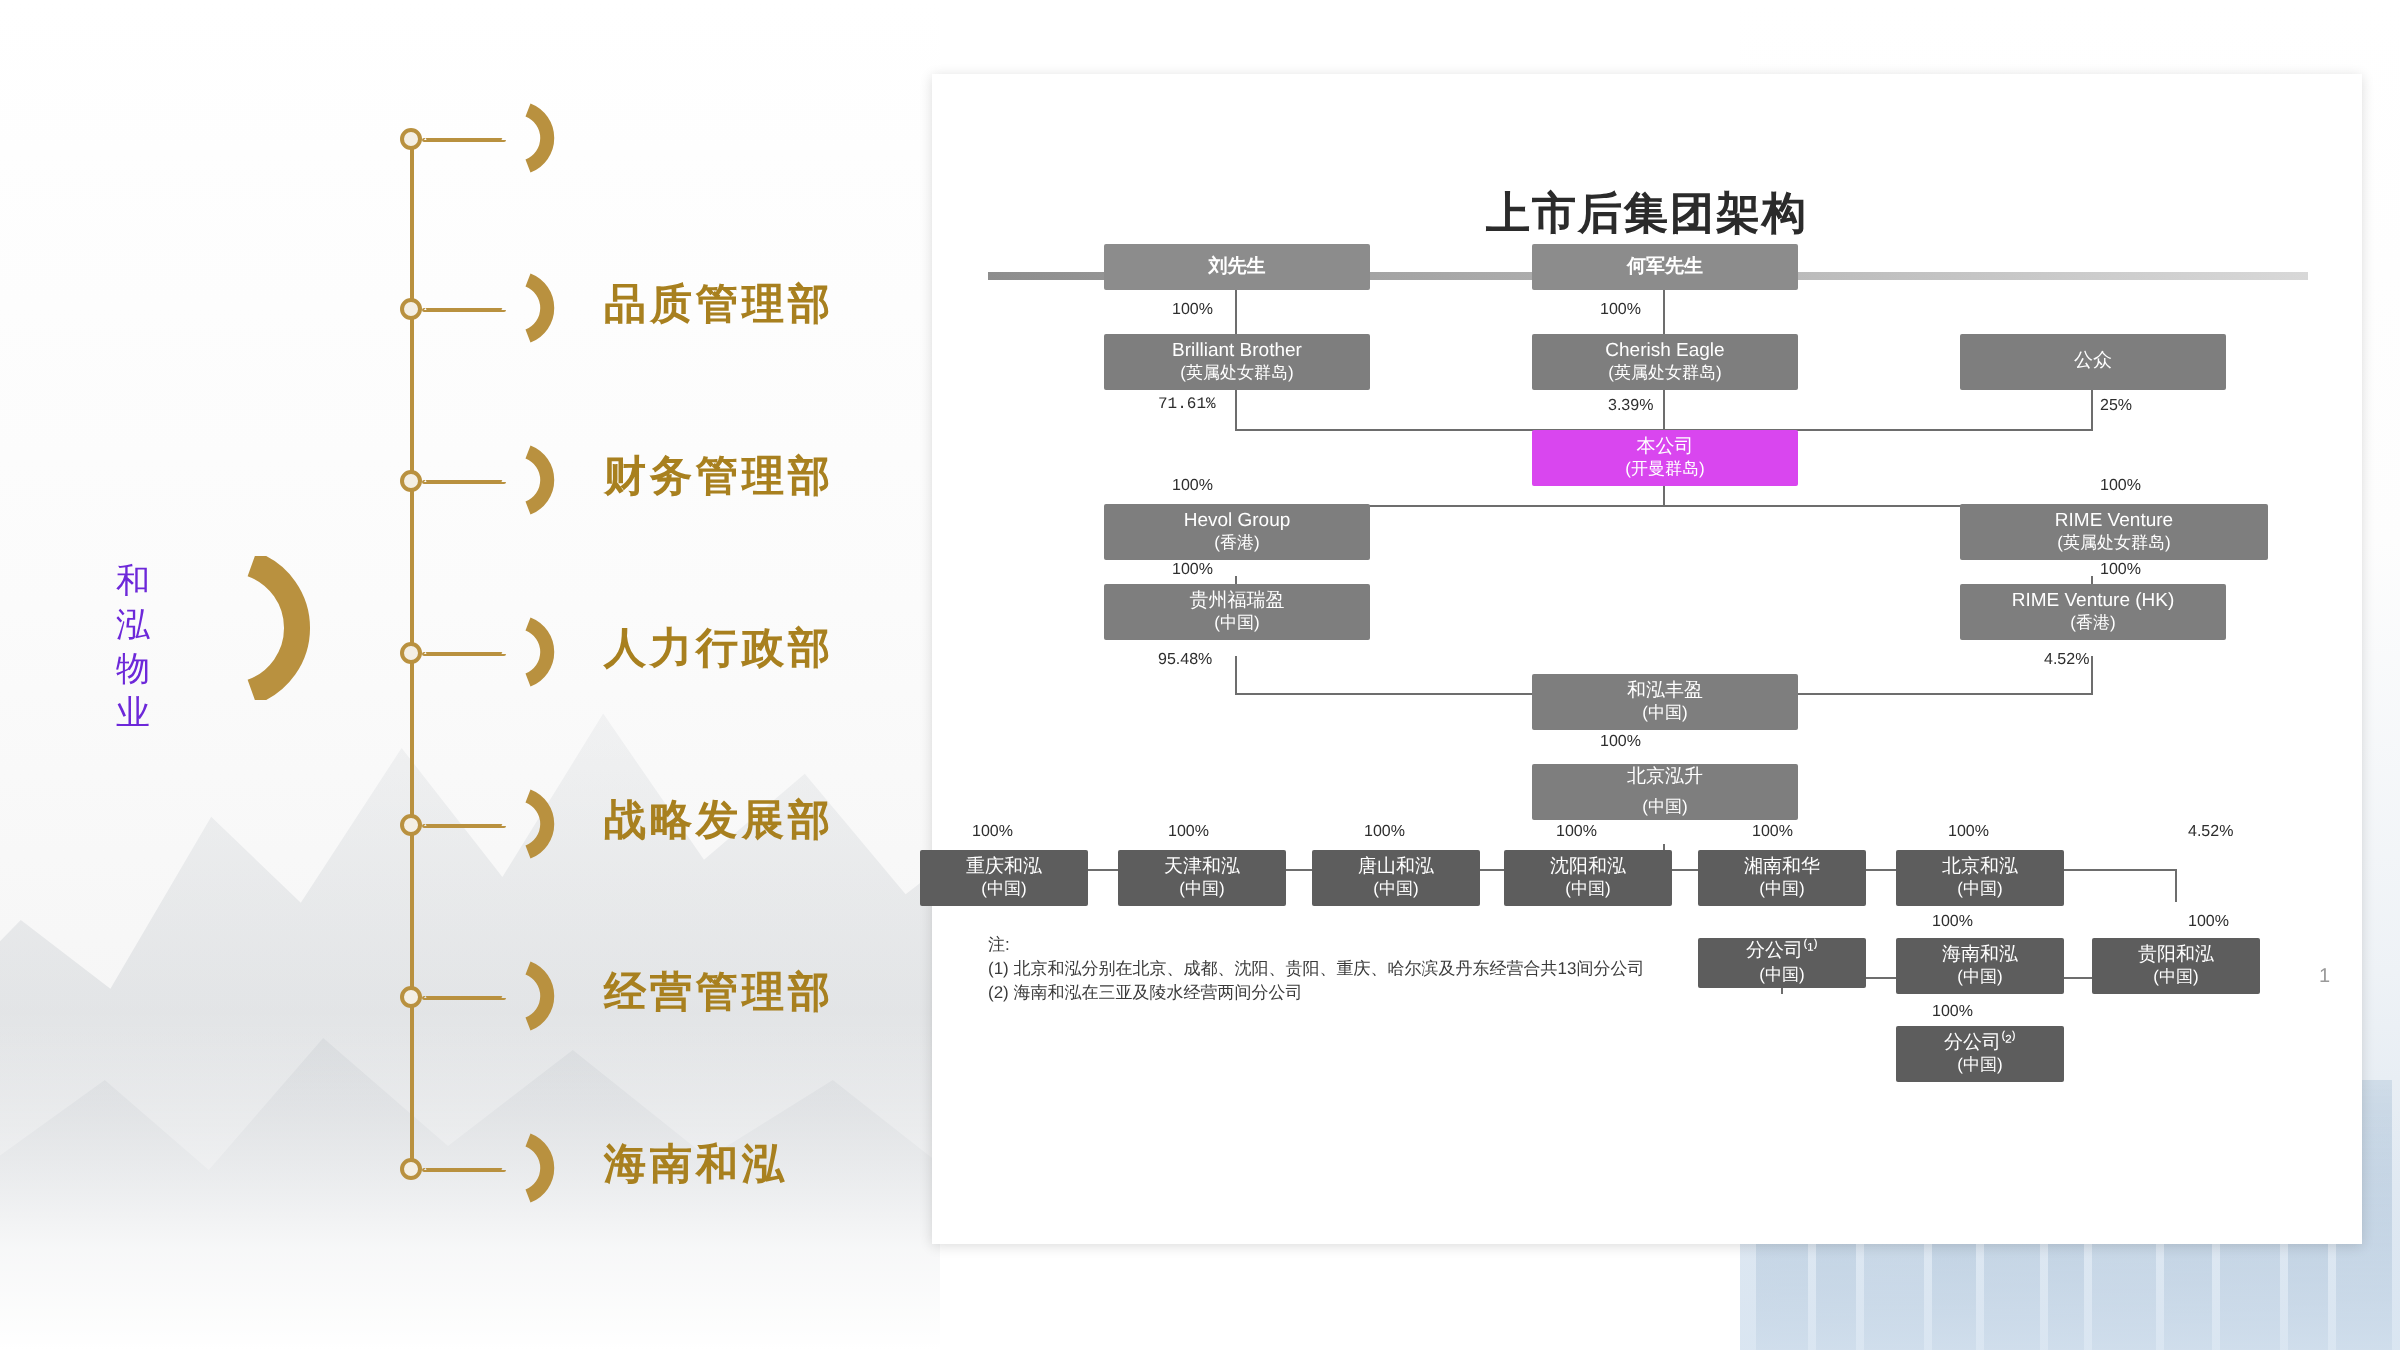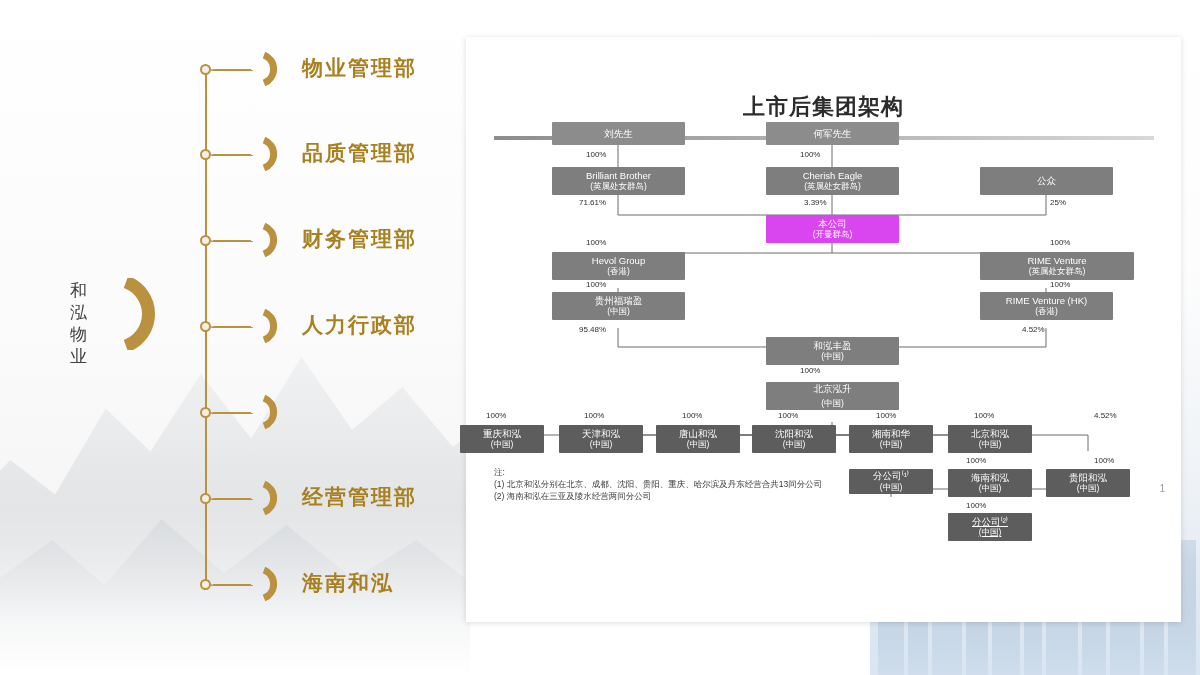--- a/index.html
+++ b/index.html
@@ -48,22 +48,22 @@
     background: linear-gradient(180deg, rgba(150,178,205,.55), rgba(110,145,180,.85));
   }
   #bg-right .haze2 {
     position: absolute; bottom: 0; left: 0; width: 330px; height: 120px;
     background: linear-gradient(180deg, rgba(235,242,249,0), rgba(218,230,242,.8));
   }
 
   
   #brand {
     position: absolute; left: 58px; top: 280px; width: 30px;
-    font-size: 17px; line-height: 22px; color: #404040; letter-spacing: 1px;
-    text-align: right;
+    font-size: 17px; line-height: 22px; color: #6d28d9; letter-spacing: 1px;
+    text-align: left;
   }
   #brand-arc {
     position: absolute; left: 112px; top: 278px; width: 62px; height: 72px;
   }
 
   
   #tree { position: absolute; left: 180px; top: 0; width: 300px; height: 675px; }
   #spine {
     position: absolute; left: 25px; top: 68px; width: 2px; height: 518px;
     background: #b9913f;
@@ -109,21 +109,21 @@
   #notes .nt { margin: 0; white-space: nowrap; }
 
   
   #chart { position: absolute; left: 0; top: 0; width: 715px; height: 585px; }
   .box {
     position: absolute; color: #ffffff; text-align: center;
     font-size: 9.5px; line-height: 11.5px;
     display: flex; flex-direction: column; justify-content: center; align-items: center;
     border-radius: 1px; padding: 1px 2px;
   }
-  .g-light { background: #8c8c8c; }
+  .g-light { background: #8c8c8c; font-weight: bold; }
   .g-mid   { background: #7e7e7e; }
   .g-darker{ background: #5d5d5d; }
   .red     { background: #d946ef; }
   .box .l2 { font-size: 8.5px; }
   .pct {
     position: absolute; font-size: 8px; color: #2e2e2e; white-space: nowrap;
   }
   svg.lines { position: absolute; left: 0; top: 0; width: 715px; height: 585px; }
 </style>
 </head>
@@ -163,21 +163,20 @@
   <div id="spine"></div>
 
   <div class="node" style="top:53px">
     <span class="dot"></span>
     <span class="branch"></span>
     <span class="arc">
       <svg viewBox="0 0 36 36" width="36" height="36">
           <path d="M10 4 A 15 15 0 0 1 10 32" fill="none" stroke="#b9913f" stroke-width="7"></path>
         </svg>
     </span>
-    <span class="node-label">物业管理部</span>
   </div>
 
   <div class="node" style="top:138px">
     <span class="dot"></span>
     <span class="branch"></span>
     <span class="arc">
       <svg viewBox="0 0 36 36" width="36" height="36">
           <path d="M10 4 A 15 15 0 0 1 10 32" fill="none" stroke="#b9913f" stroke-width="7"></path>
         </svg>
     </span>
@@ -207,20 +206,21 @@
   </div>
 
   <div class="node" style="top:396px">
     <span class="dot"></span>
     <span class="branch"></span>
     <span class="arc">
       <svg viewBox="0 0 36 36" width="36" height="36">
           <path d="M10 4 A 15 15 0 0 1 10 32" fill="none" stroke="#b9913f" stroke-width="7"></path>
         </svg>
     </span>
+    <span class="node-label">战略发展部</span>
   </div>
 
   <div class="node" style="top:482px">
     <span class="dot"></span>
     <span class="branch"></span>
     <span class="arc">
       <svg viewBox="0 0 36 36" width="36" height="36">
           <path d="M10 4 A 15 15 0 0 1 10 32" fill="none" stroke="#b9913f" stroke-width="7"></path>
         </svg>
     </span>
@@ -369,28 +369,28 @@
     </div>
     <div class="box g-darker" style="left:482px; top:432px; width:84px; height:28px;">
       <span>海南和泓</span>
       <span class="l2">(中国)</span>
     </div>
     <div class="box g-darker" style="left:580px; top:432px; width:84px; height:28px;">
       <span>贵阳和泓</span>
       <span class="l2">(中国)</span>
     </div>
 
-    <div class="box g-darker" style="left:482px; top:476px; width:84px; height:28px;text-decoration:underline;">
+    <div class="box g-darker" style="left:482px; top:476px; width:84px; height:28px;">
       <span>分公司⁽²⁾</span>
       <span class="l2">(中国)</span>
     </div>
 
     <span class="pct" style="left:120px; top:113px;">100%</span>
     <span class="pct" style="left:334px; top:113px;">100%</span>
-    <span class="pct" style="left:113px; top:161px;">71.61%</span>
+    <span class="pct" style="left:113px; top:161px;font-family:Liberation Mono, monospace;">71.61%</span>
     <span class="pct" style="left:338px; top:161px;">3.39%</span>
     <span class="pct" style="left:584px; top:161px;">25%</span>
     <span class="pct" style="left:120px; top:201px;">100%</span>
     <span class="pct" style="left:584px; top:201px;">100%</span>
     <span class="pct" style="left:120px; top:243px;">100%</span>
     <span class="pct" style="left:584px; top:243px;">100%</span>
     <span class="pct" style="left:113px; top:288px;">95.48%</span>
     <span class="pct" style="left:556px; top:288px;">4.52%</span>
     <span class="pct" style="left:334px; top:329px;">100%</span>
     <span class="pct" style="left:20px;  top:374px;">100%</span>

